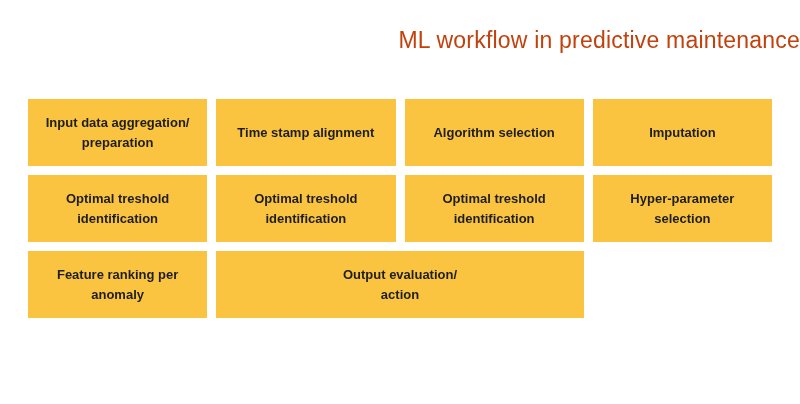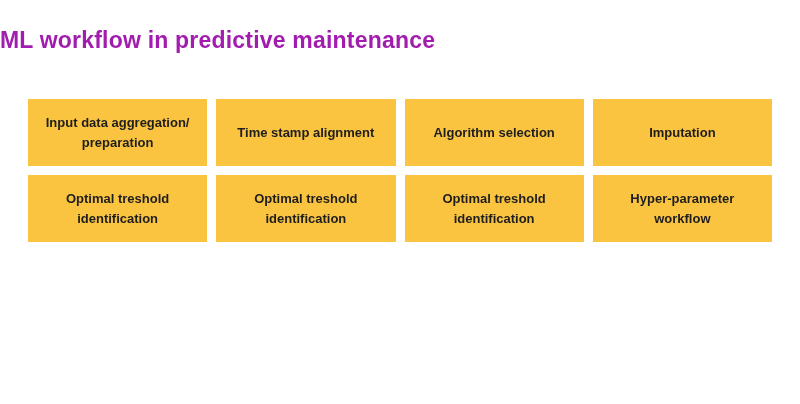--- a/index.html
+++ b/index.html
@@ -9,25 +9,25 @@
   }
   body {
     width: 800px;
     height: 404px;
     font-family: "Liberation Sans", "DejaVu Sans", sans-serif;
     overflow: hidden;
     position: relative;
   }
   .title {
     margin: 26px 0 0 0;
-    text-align: left;
+    text-align: right;
     font-size: 23px;
     line-height: 28px;
-    font-weight: 700;
-    color: #a21caf;
+    font-weight: 400;
+    color: #c2410c;
     letter-spacing: 0.2px;
   }
   .grid {
     margin: 45px 28px 0 28px;
     display: grid;
     grid-template-columns: repeat(4, 1fr);
     column-gap: 36px;
     row-gap: 39px;
     gap: 9px;
   }
@@ -78,15 +78,23 @@
     <div class="box">
       <span>Optimal treshold
 identification</span>
     </div>
     <div class="box">
       <span>Optimal treshold
 identification</span>
     </div>
     <div class="box">
       <span>Hyper-parameter
-workflow</span>
+selection</span>
+    </div>
+    <div class="box">
+      <span>Feature ranking per
+anomaly</span>
+    </div>
+    <div class="box span-2">
+      <span>Output evaluation/
+action</span>
     </div>
   </div>
 
 </body></html>

